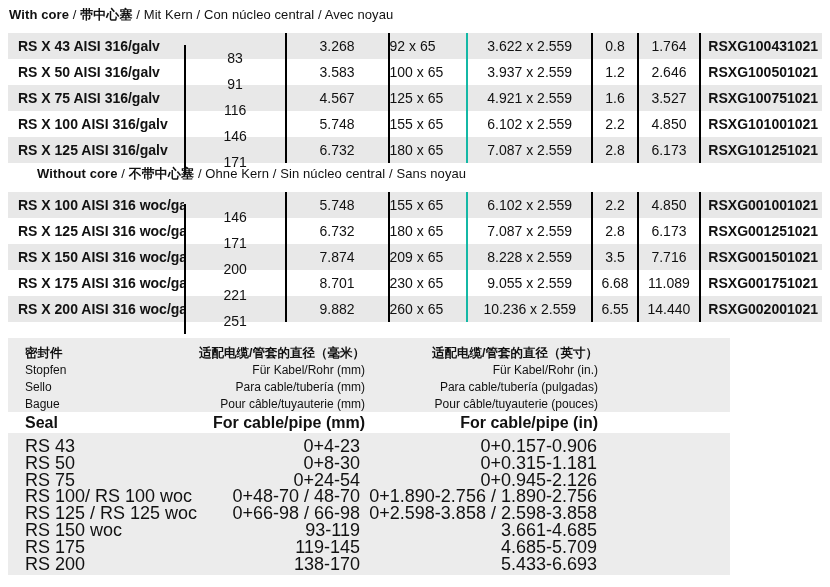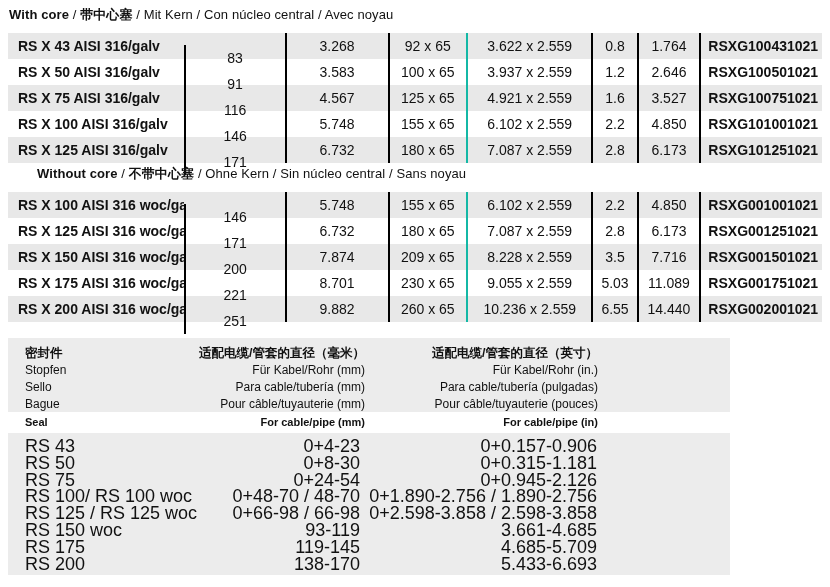--- a/index.html
+++ b/index.html
@@ -14,37 +14,37 @@
 
   .spec-table { position:absolute; left:8px; width:814px; }
   #table1 { top:33px; }
   #table2 { top:192px; }
   .spec-row { display:flex; height:26px; line-height:26px; font-size:14px; }
   .spec-row.stripe { background:#e8e8e8; }
   .cell { height:26px; overflow:hidden; white-space:nowrap; }
   .c0 { width:179px; font-weight:bold; padding-left:10px; }
   .c1 { width:103px; text-align:center; border-left:2px solid #000;margin-top:12px; }
   .c2 { width:105px; text-align:center; border-left:2px solid #000; }
-  .c3 { width:80px;  text-align:center; border-left:2px solid #000; }
+  .c3 { width:80px;  border-left:2px solid #000; }
   .c4 { width:128px; text-align:center; border-left:2px solid #14b8a6; }
   .c5 { width:46px;  text-align:center; border-left:2px solid #000; }
   .c6 { width:64px;  text-align:center; border-left:2px solid #000000; }
   .c7 { width:125px; font-weight:bold; padding-left:7px; border-left:2px solid #000; }
 
   .seal-band { position:absolute; left:8px; width:722px; background:#ececec; }
   #seal-header-band { top:338px; height:74px; }
   .seal-col { position:absolute; top:7px; white-space:nowrap; }
   #seal-col1 { left:17px; text-align:left; }
   #seal-col2 { left:60px;  width:297px; text-align:right; }
   #seal-col3 { left:300px; width:290px; text-align:right; }
   .hline { height:17px; line-height:17px; font-size:12px; }
   .hline.cjk-bold { font-weight:bold; font-size:12.5px; }
 
   #seal-subheader { position:absolute; left:8px; width:814px; top:412px; height:21px;
-                    line-height:21px; font-size:11px; font-weight:bold; background:#ffffff; }
+                    line-height:21px; font-size:16px; font-weight:bold; background:#ffffff; }
   #seal-subheader .sub-name { position:absolute; left:17px; white-space:nowrap; }
   #seal-subheader .sub-mm   { position:absolute; left:60px;  width:297px; text-align:right; white-space:nowrap; }
   #seal-subheader .sub-in   { position:absolute; left:300px; width:290px; text-align:right; white-space:nowrap; }
 
   #seal-rows { top:433px; height:142px; padding-top:5px; }
   .seal-data-row { position:relative; height:16.8px; line-height:16.8px; font-size:18px; }
   .seal-data-row .sname { position:absolute; left:17px; white-space:nowrap; }
   .seal-data-row .smm   { position:absolute; left:60px;  width:292px; text-align:right; white-space:nowrap; }
   .seal-data-row .sin   { position:absolute; left:300px; width:289px; text-align:right; white-space:nowrap; }
 </style>
@@ -138,21 +138,21 @@
         <div class="cell c5">3.5</div>
         <div class="cell c6">7.716</div>
         <div class="cell c7">RSXG001501021</div>
       </div>
       <div class="spec-row">
         <div class="cell c0">RS X 175 AISI 316 woc/galv</div>
         <div class="cell c1">221</div>
         <div class="cell c2">8.701</div>
         <div class="cell c3">230 x 65</div>
         <div class="cell c4">9.055 x 2.559</div>
-        <div class="cell c5">5.03</div>
+        <div class="cell c5">6.68</div>
         <div class="cell c6">11.089</div>
         <div class="cell c7">RSXG001751021</div>
       </div>
       <div class="spec-row stripe">
         <div class="cell c0">RS X 200 AISI 316 woc/galv</div>
         <div class="cell c1">251</div>
         <div class="cell c2">9.882</div>
         <div class="cell c3">260 x 65</div>
         <div class="cell c4">10.236 x 2.559</div>
         <div class="cell c5">6.55</div>

